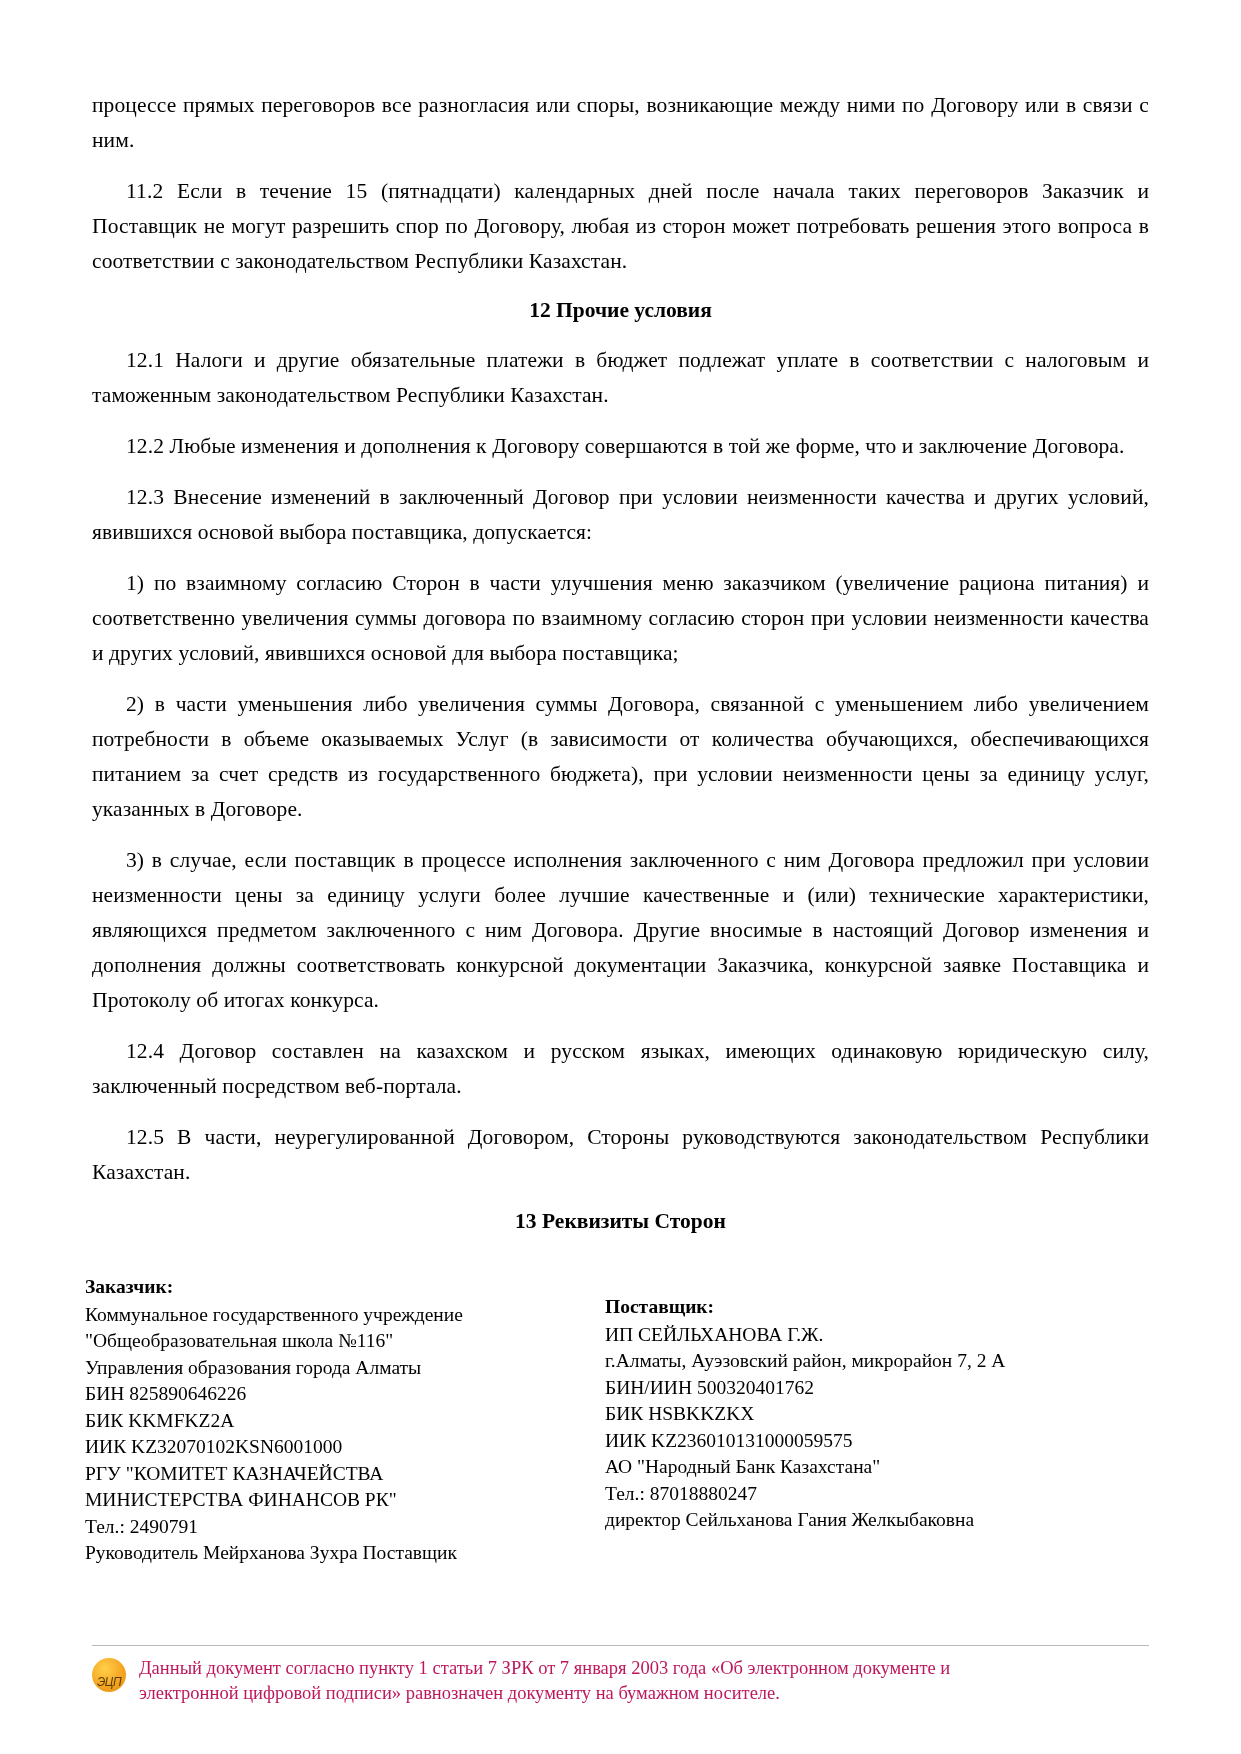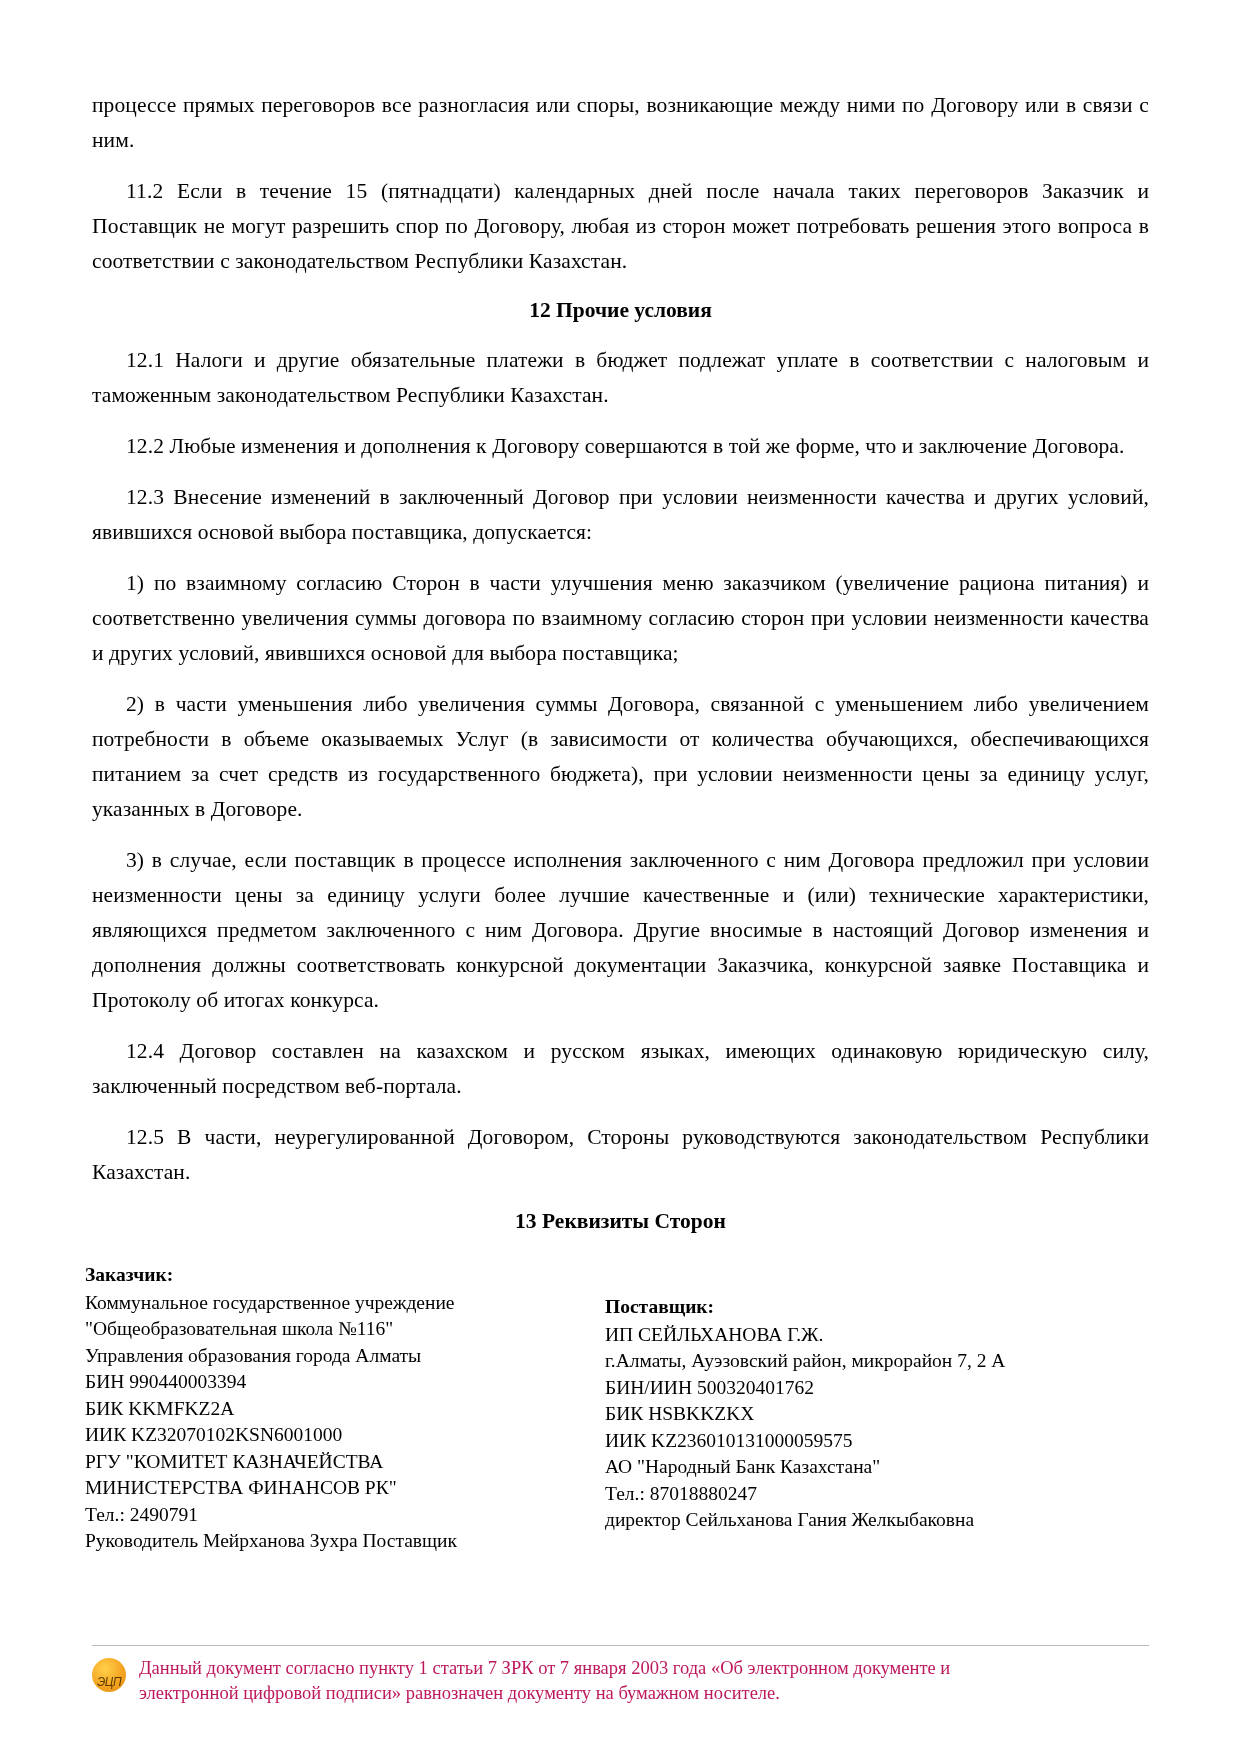--- a/index.html
+++ b/index.html
@@ -49,20 +49,21 @@
   }
   .req-col {
     position: absolute;
     top: 0;
     font-size: 19.5px;
     line-height: 26.5px;
   }
   .req-col.left {
     left: -7px;
     width: 520px;
+    margin-top: 12px;
   }
   .req-col.right {
     left: 513px;
     width: 540px;
     top: 32px;
   }
   .req-title {
     font-weight: bold;
     margin-bottom: 1px;
     display: block;
@@ -137,24 +138,24 @@
   <p class="body-text indent">3) в случае, если поставщик в процессе исполнения заключенного с ним Договора предложил при условии неизменности цены за единицу услуги более лучшие качественные и (или) технические характеристики, являющихся предметом заключенного с ним Договора. Другие вносимые в настоящий Договор изменения и дополнения должны соответствовать конкурсной документации Заказчика, конкурсной заявке Поставщика и Протоколу об итогах конкурса.</p>
   <p class="body-text indent">12.4 Договор составлен на казахском и русском языках, имеющих одинаковую юридическую силу, заключенный посредством веб-портала.</p>
   <p class="body-text indent">12.5 В части, неурегулированной Договором, Стороны руководствуются законодательством Республики Казахстан.</p>
 
   <h2 class="section-heading">13 Реквизиты Сторон</h2>
 
   <div class="requisites">
 
     <div class="req-col left">
       <span class="req-title">Заказчик:</span>
-      <span class="req-line">Коммунальное государственное учреждение</span>
+      <span class="req-line">Коммунальное государственного учреждение</span>
       <span class="req-line">"Общеобразовательная школа №116"</span>
       <span class="req-line">Управления образования города Алматы</span>
-      <span class="req-line">БИН 990440003394</span>
+      <span class="req-line">БИН 825890646226</span>
       <span class="req-line">БИК KKMFKZ2A</span>
       <span class="req-line">ИИК KZ32070102KSN6001000</span>
       <span class="req-line">РГУ "КОМИТЕТ КАЗНАЧЕЙСТВА</span>
       <span class="req-line">МИНИСТЕРСТВА ФИНАНСОВ РК"</span>
       <span class="req-line">Тел.: 2490791</span>
       <span class="req-line">Руководитель Мейрханова Зухра Поставщик</span>
     </div>
 
     <div class="req-col right">
       <span class="req-title">Поставщик:</span>

